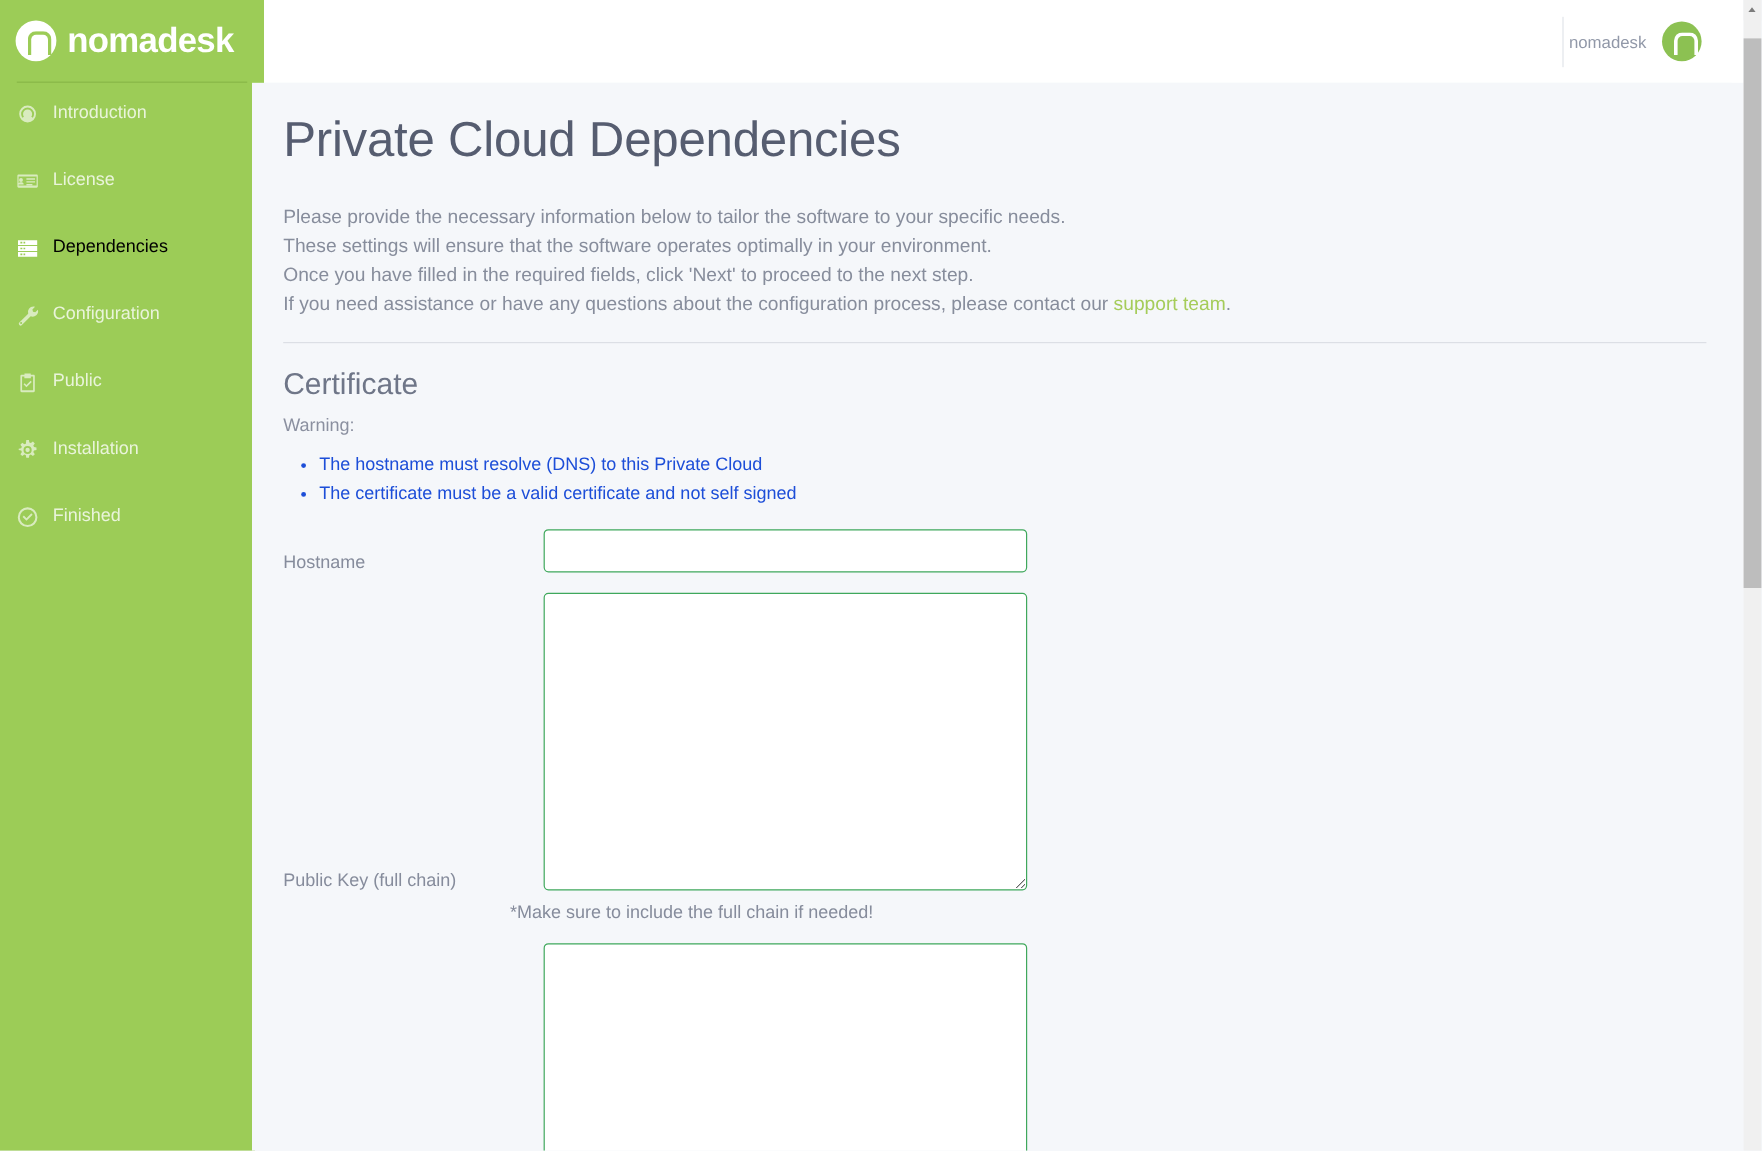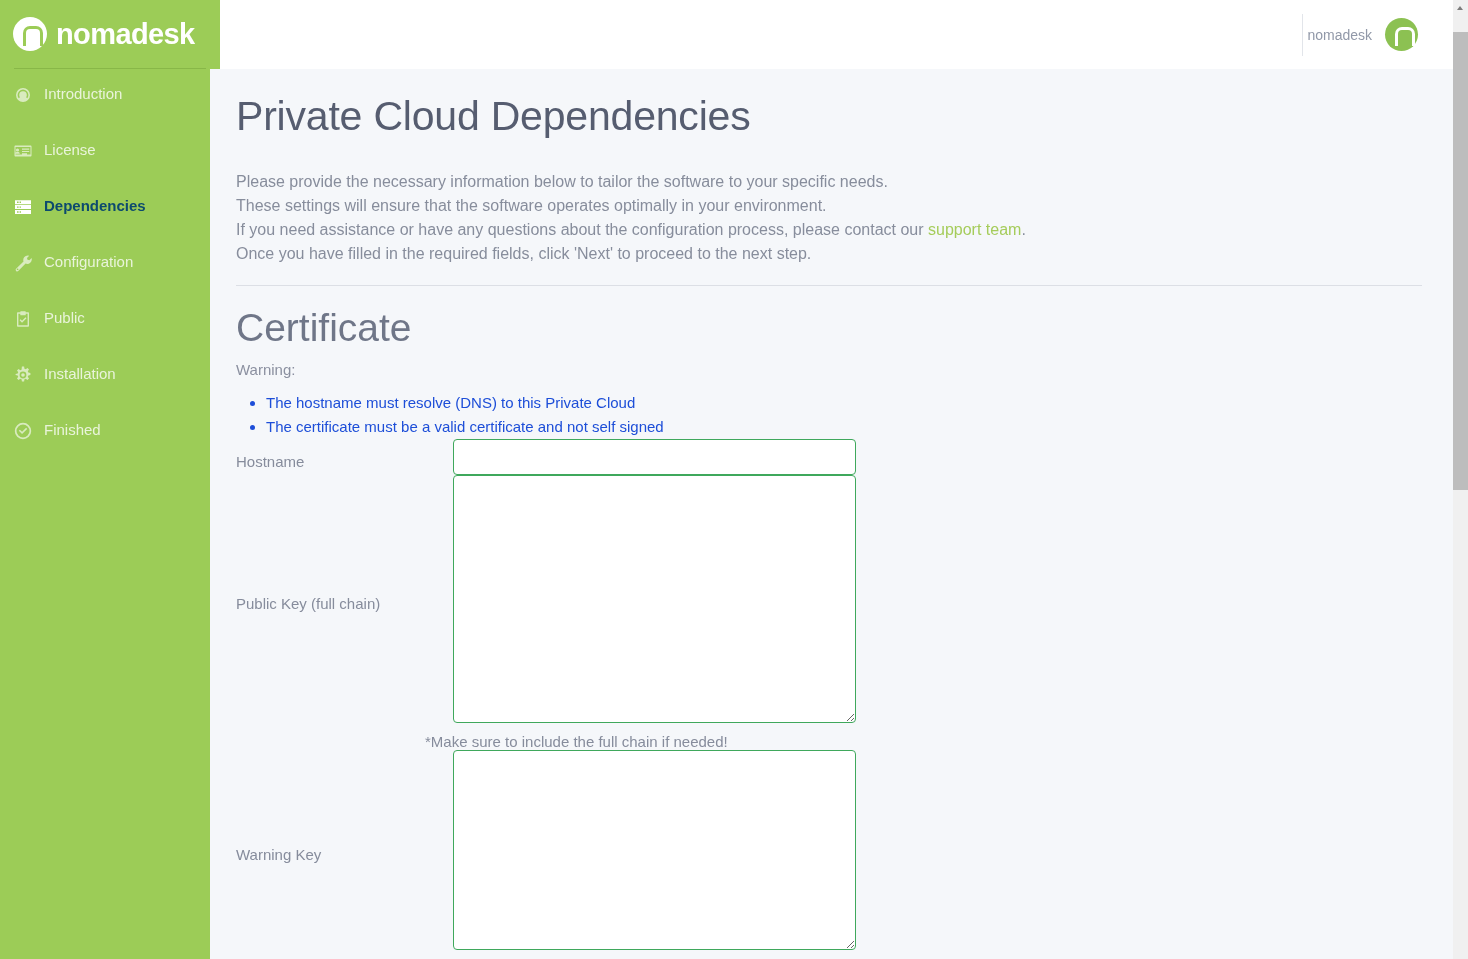--- a/index.html
+++ b/index.html
@@ -49,21 +49,21 @@
     height:56px; padding-left:13px; gap:11px;
     cursor:pointer;
   }
   .nav-ico { width:20px; height:20px; flex:none; opacity:.62; }
   .nav-ico svg { display:block; width:20px; height:20px; fill:#ffffff; }
   .nav-label {
     color:rgba(255,255,255,.78);
     font-size:15px;
   }
   .nav-item.active .nav-ico { opacity:1; }
-  .nav-item.active .nav-label { color:#0c4a6e; font-weight:bold; }
+  .nav-item.active .nav-label { color:#000000; font-weight:normal; }
 
   
   .topbar {
     position:absolute; left:220px; top:0;
     width:1233px; height:69px;
     background:#ffffff;
   }
   .topbar-right {
     position:absolute; right:35px; top:0; height:69px;
     display:flex; align-items:center; gap:13px;
@@ -100,33 +100,34 @@
   .intro { margin-top:30px; }
   .intro p {
     color:#878d9c; font-size:16px; line-height:24px;
   }
   .link { color:#a5cc5a; text-decoration:none; }
   .rule {
     height:1px; background:#dcdfe5;
     margin:19px 0 0 0; width:1186px;
   }
   .section-title {
-    color:#6f7688; font-size:39px; font-weight:normal;
+    color:#6f7688; font-size:25px; font-weight:normal;
     margin-top:20px;
   }
   .warn-lead {
     color:#8b90a0; font-size:15px; margin-top:11px;
   }
   .warn-list { margin:13px 0 0 30px; }
   .warn-list li {
     color:#1d4ed8; font-size:15px; line-height:24px;
   }
 
   .field {
-    display:flex; align-items:center;
+    display:flex; align-items:flex-end;
+    margin-top:17px;
     gap:28px;
   }
   .field-label {
     width:189px; flex:none;
     color:#868c9c; font-size:15px; padding-top:8px;
   }
   .f-input {
     width:403px; height:36px;
     border:1px solid #3fa85c; border-radius:4px;
     background:#ffffff; outline:none;
@@ -258,22 +259,22 @@
     </div>
   </header>
 
   <main class="content">
 
     <h1 class="page-title">Private Cloud Dependencies</h1>
 
     <div class="intro">
       <p>Please provide the necessary information below to tailor the software to your specific needs.</p>
       <p>These settings will ensure that the software operates optimally in your environment.</p>
+      <p>Once you have filled in the required fields, click 'Next' to proceed to the next step.</p>
       <p><span>If you need assistance or have any questions about the configuration process, please contact our </span><a class="link" href="#">support team</a><span>.</span></p>
-      <p>Once you have filled in the required fields, click 'Next' to proceed to the next step.</p>
     </div>
 
     <div class="rule"></div>
 
     <h2 class="section-title">Certificate</h2>
     <div class="warn-lead">Warning:</div>
     <ul class="warn-list">
       <li>The hostname must resolve (DNS) to this Private Cloud</li>
       <li>The certificate must be a valid certificate and not self signed</li>
     </ul>

